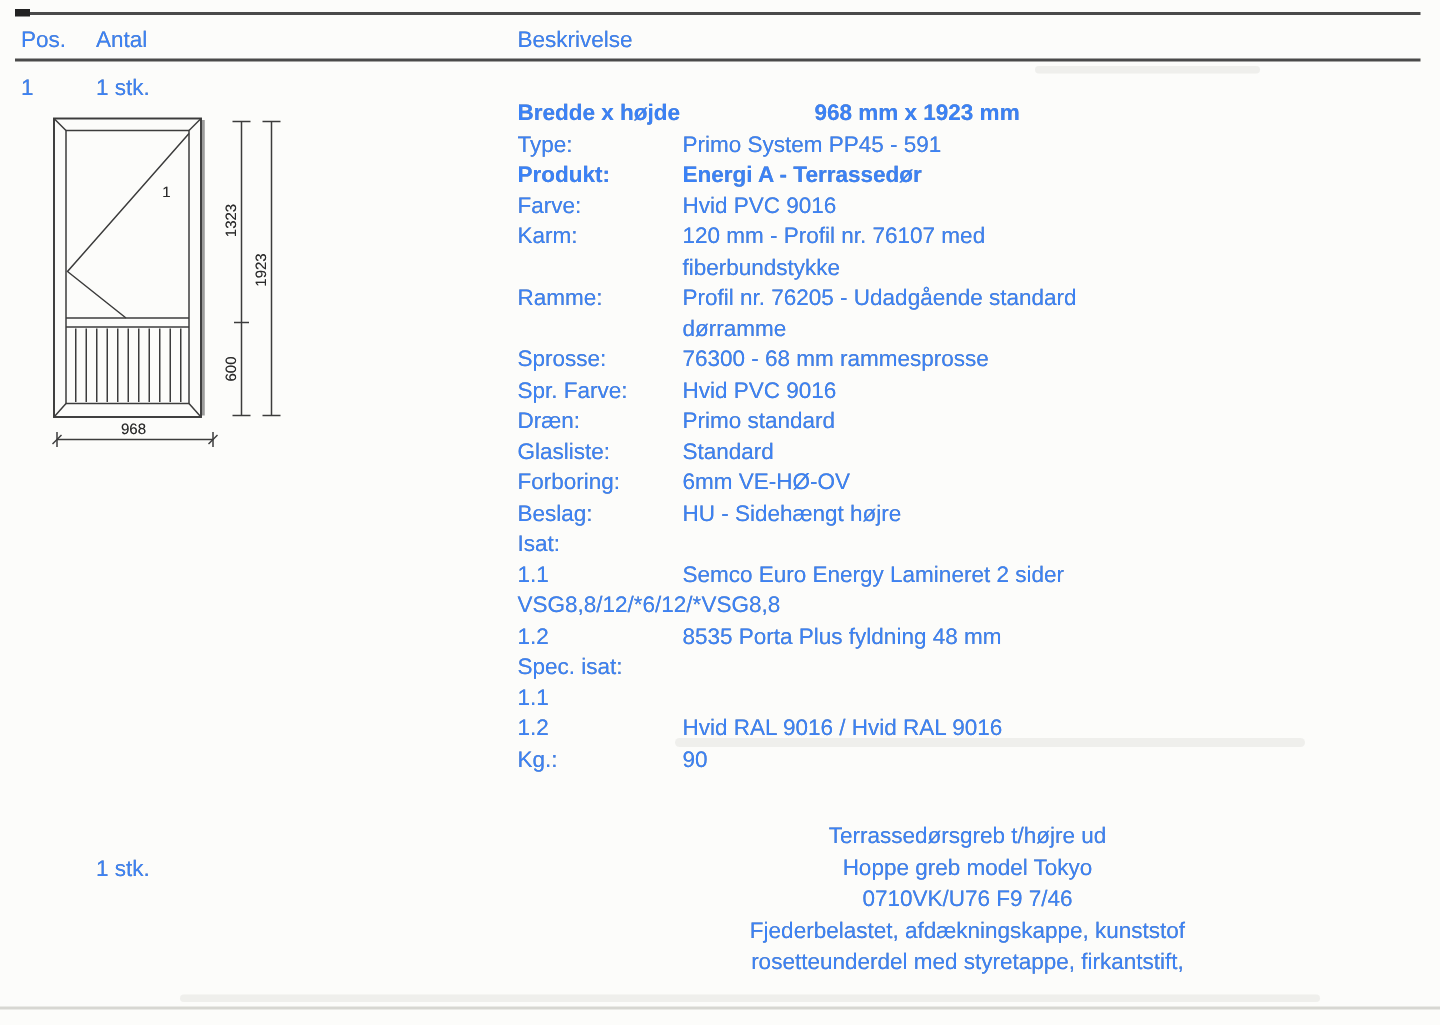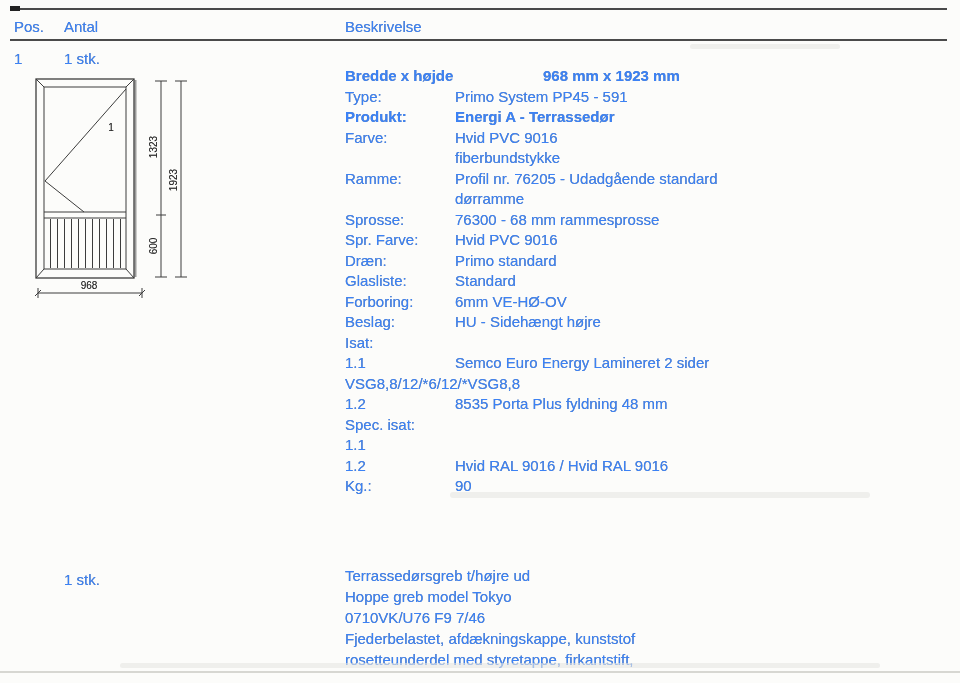--- a/index.html
+++ b/index.html
@@ -22,21 +22,21 @@
   .pos-cell{position:absolute;left:14px;top:49px;line-height:20px;}
   .qty-cell{position:absolute;left:64px;top:49px;line-height:20px;}
   .qty-cell2{position:absolute;left:64px;top:569px;line-height:21px;}
   .desc{position:absolute;left:345px;top:66px;width:600px;}
   .row{display:flex;line-height:20.5px;min-height:20.5px;}
   .lbl{flex:0 0 110px;white-space:pre;}
   .val{white-space:pre;}
   .b{font-weight:bold;}
   .size-row .val{margin-left:88px;}
   .note{line-height:20.5px;margin-top:24px;}
-  .desc2{position:absolute;left:345px;top:565px;width:600px;}
+  .desc2{position:absolute;left:345px;top:547px;width:600px;text-align:center;}
   .desc2 .line{line-height:21px;white-space:pre;}
   .drawing{position:absolute;left:25px;top:70px;}
   .drawing line,.drawing polyline,.drawing rect{stroke:#3c3c3c;fill:none;}
   .dimtext{font-size:10px;fill:#2a2a2a;font-family:"Liberation Sans","DejaVu Sans",sans-serif;}
   .noise{position:absolute;background:#e6e6e2;opacity:.6;border-radius:3px;pointer-events:none;}
 </style>
 </head>
 <body>
 
 <div class="page">
@@ -121,20 +121,24 @@
         </div>
         <div class="row b">
           <span class="lbl">Produkt:</span>
           <span class="val">Energi A - Terrassedør</span>
         </div>
         <div class="row">
           <span class="lbl">Farve:</span>
           <span class="val">Hvid PVC 9016</span>
         </div>
         <div class="row">
+          <span class="lbl">Karm:</span>
+          <span class="val">120 mm - Profil nr. 76107 med</span>
+        </div>
+        <div class="row">
           <span class="lbl"></span>
           <span class="val">fiberbundstykke</span>
         </div>
         <div class="row">
           <span class="lbl">Ramme:</span>
           <span class="val">Profil nr. 76205 - Udadgående standard</span>
         </div>
         <div class="row">
           <span class="lbl"></span>
           <span class="val">dørramme</span>

